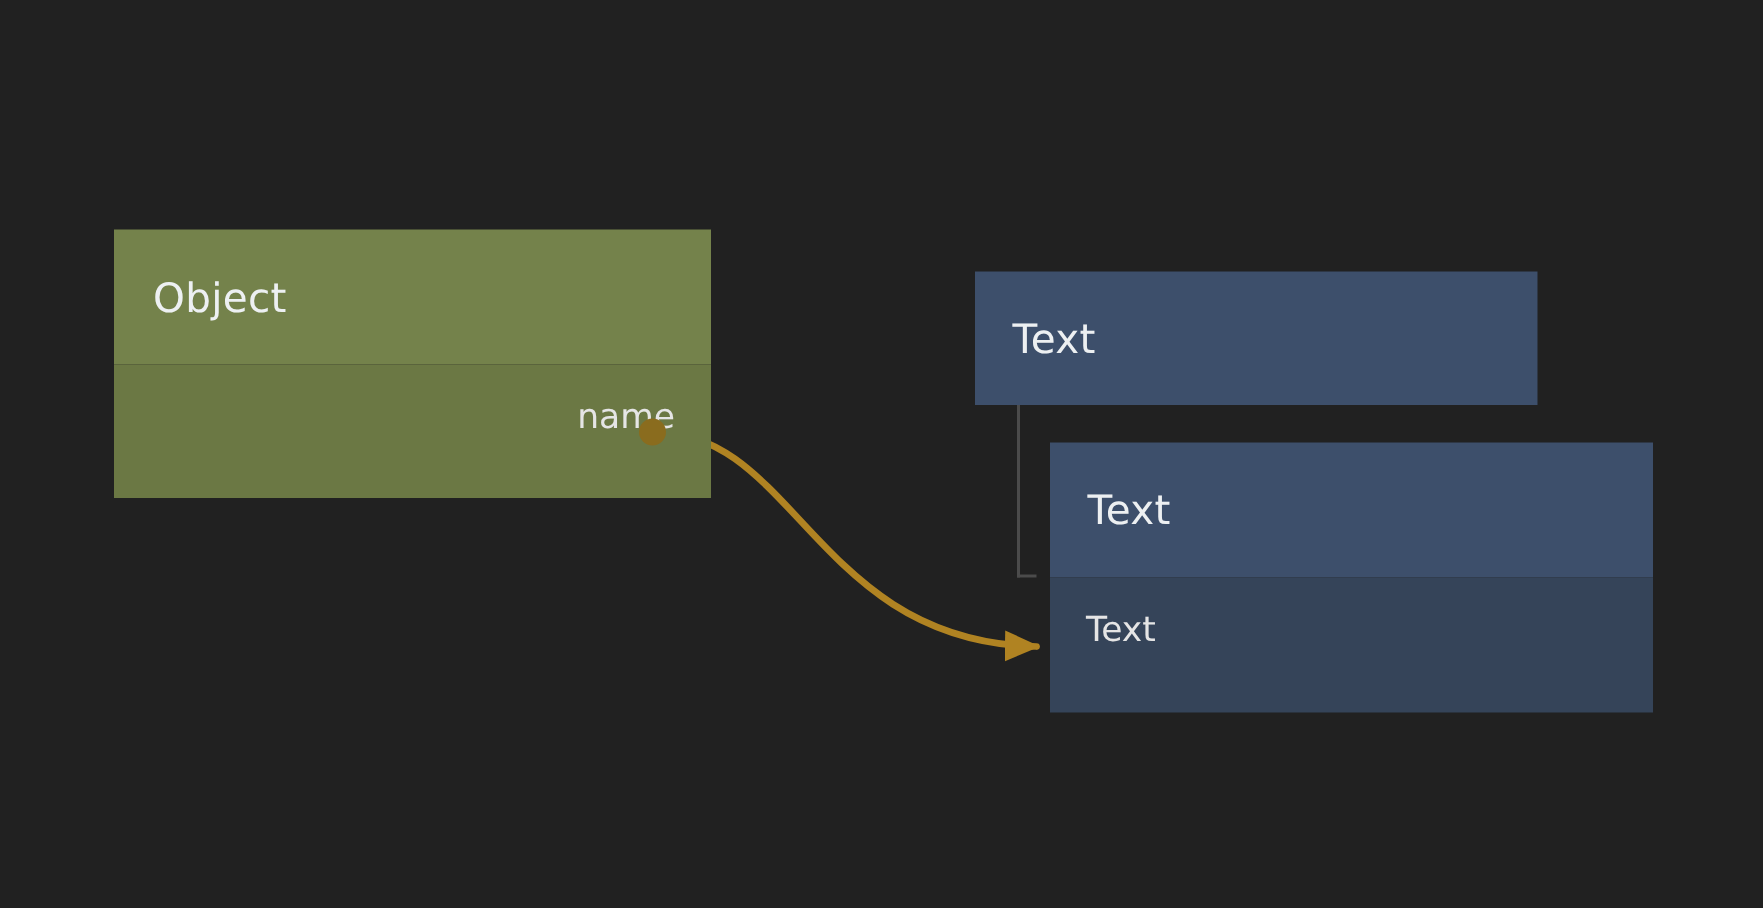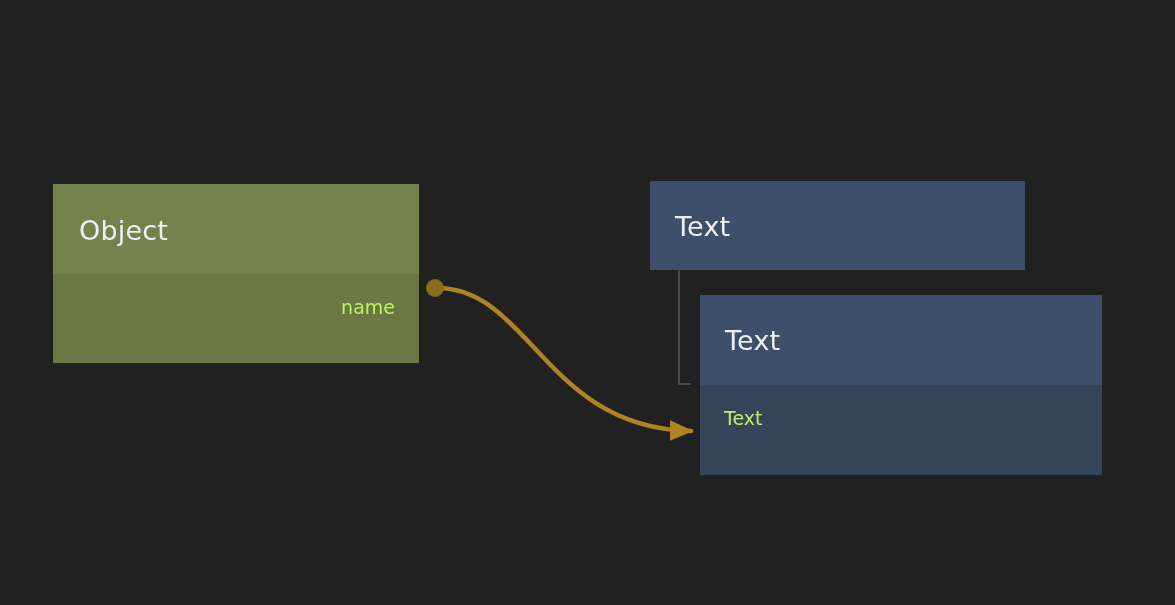--- a/index.html
+++ b/index.html
@@ -41,33 +41,32 @@
     letter-spacing: 0.2px;
     white-space: nowrap;
   }
   .port-row {
     position: absolute;
     display: flex;
     align-items: center;
     white-space: nowrap;
   }
   .port-label {
-    color: #bef264;
-    font-size: 19px;
+    color: #e5e5e5;
+    font-size: 23px;
     font-weight: 400;
     white-space: nowrap;
   }
 
   
   #node-object {
-    left: 53px;
+    left: 76px;
     top: 153px;
-    width: 366px;
+    width: 398px;
     height: 179px;
-    margin-top: 31px;
   }
   #node-object .node-header {
     height: 90px;
     background: #74824b;
   }
   #node-object .node-body {
     top: 90px;
     height: 89px;
     background: #6b7844;
   }

